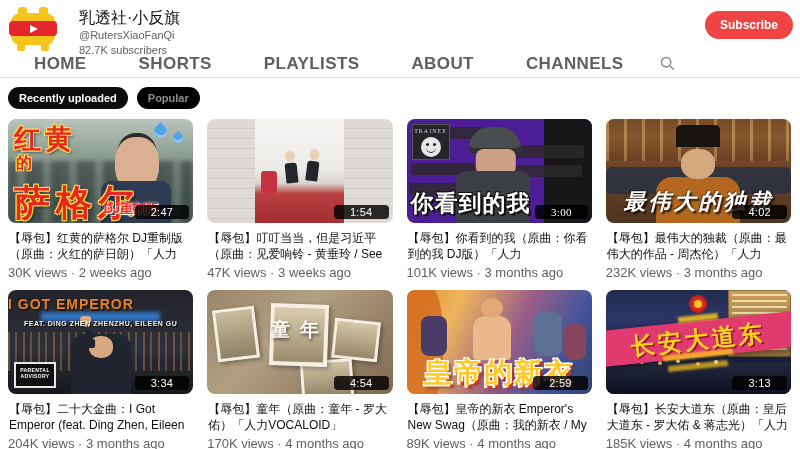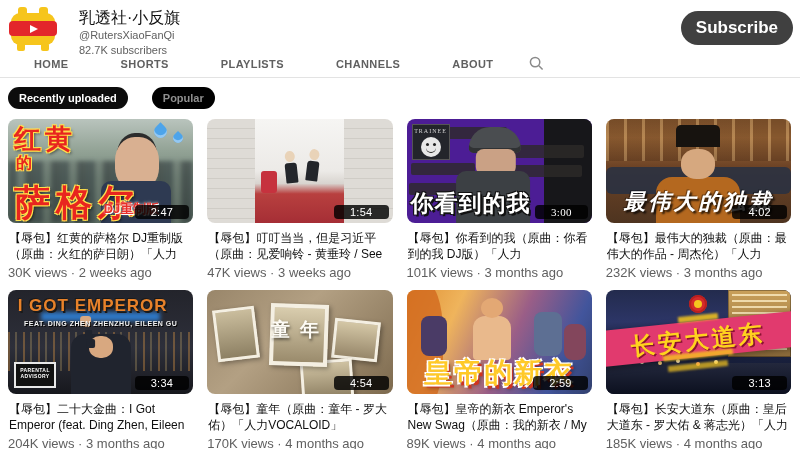--- a/index.html
+++ b/index.html
@@ -13,35 +13,35 @@
   .avatar .ear-l, .avatar .ear-r { position:absolute; top:0; width:9px; height:10px; background:#f6c51c; border-radius:3px; }
   .avatar .ear-l { left:9px; } .avatar .ear-r { right:9px; }
   .avatar .leg-l, .avatar .leg-r { position:absolute; bottom:0; width:8px; height:8px; background:#f6c51c; border-radius:2px; }
   .avatar .leg-l { left:8px; } .avatar .leg-r { right:8px; }
   .avatar .band { position:absolute; left:0; top:14px; width:48px; height:15px; background:#e3262b; border-radius:4px; }
   .avatar .play { position:absolute; left:21px; top:17.5px; width:0; height:0;
     border-left:8px solid #fff; border-top:4.5px solid transparent; border-bottom:4.5px solid transparent; }
   .chan-info { margin-left:22px; padding-top:3px; }
   .chan-name { font-size:16px; font-weight:400; color:#0f0f0f; line-height:20px; }
   .chan-handle, .chan-subs { font-size:11px; color:#606060; line-height:15px; }
-  .subscribe { position:absolute; right:7px; top:11px; background:#404040; color:#fff;
-    border:none; border-radius:18px; padding:7px 15px; font-size:17px; font-weight:700; cursor:pointer;
+  .subscribe { position:absolute; right:7px; top:11px; background:#ef4444; color:#fff;
+    border:none; border-radius:18px; padding:7px 15px; font-size:12px; font-weight:700; cursor:pointer;
     font-family:inherit; }
 
   
   .tabs { display:flex; align-items:stretch; height:28px; border-bottom:1px solid #e3e3e3; padding-left:8px; }
-  .tab { display:flex; align-items:center; padding:0 26px; font-size:11px; font-weight:700;
+  .tab { display:flex; align-items:center; padding:0 26px; font-size:17px; font-weight:700;
     letter-spacing:.4px; color:#606060; cursor:pointer; position:relative;text-align:center; }
   .tab.active { color:#0f0f0f; }
   .tab.active::after { content:""; position:absolute; left:18px; right:18px; bottom:0; height:3px; background:#0f0f0f; }
   .tab-search { display:flex; align-items:center; padding:0 10px; cursor:pointer; }
   .tab-search svg { display:block; }
 
   
-  .chips { display:flex; gap:24px; padding:9px 0 8px 8px; }
+  .chips { display:flex; gap:9px; padding:9px 0 8px 8px; }
   .chip { font-size:11px; font-weight:700; border-radius:14px; padding:5px 11px; cursor:pointer; }
   .chip.sel { background:#0c0c0c; color:#fff; }
   .chip.un  { background:#000000; color:#8f8f8f; }
 
   
   .grid { display:grid; grid-template-columns:repeat(4,1fr); column-gap:14px; row-gap:10px; padding:2px 9px 0 8px; }
   .card { cursor:pointer; }
   .thumb { position:relative; width:100%; height:104px; border-radius:8px; overflow:hidden; background:#ccc; }
   .dur { position:absolute; right:4px; bottom:4px; background:rgba(0,0,0,.82); color:#fff;
     font-size:11px; font-weight:500; padding:1px 16px; border-radius:4px; letter-spacing:.3px; z-index:9; }
@@ -107,21 +107,21 @@
   .t4 .face4 { position:absolute; left:50%; top:30px; transform:translateX(-50%); width:34px; height:30px; background:#d6a87f; border-radius:45%; }
   .t4 .coat { position:absolute; left:50%; top:58px; transform:translateX(-50%); width:84px; height:46px; background:#b4681f; border-radius:16px 16px 0 0; }
   .t4 .txt { position:absolute; left:50%; bottom:6px; transform:translateX(-50%); white-space:nowrap; font-size:22px; font-weight:900; color:#fff; letter-spacing:3px;
     text-shadow:2px 2px 2px rgba(0,0,0,.8), -1px -1px 0 rgba(0,0,0,.4); font-style:italic; }
 
   
   .t5 { background:linear-gradient(180deg,#23242b 0%,#2d2f3a 55%,#17181d 100%); }
   .t5 .sky { position:absolute; left:0; right:0; top:40%; height:38%;
     background:repeating-linear-gradient(90deg,rgba(235,160,70,.35) 0 2px,transparent 2px 7px,rgba(235,200,120,.25) 7px 9px,transparent 9px 15px); filter:blur(.7px); }
   .t5 .ghost { position:absolute; left:18%; top:22px; width:64%; height:9px; background:#2f7fd4; filter:blur(2px); opacity:.9; }
-  .t5 .ttl { position:absolute; left:0; right:16px; top:6px; text-align:center; font-size:17px; font-weight:900; color:#e8822a; letter-spacing:1px;
+  .t5 .ttl { position:absolute; left:0; right:16px; top:6px; text-align:left; font-size:14px; font-weight:900; color:#e8822a; letter-spacing:1px;
     text-shadow:1.5px 1.5px 0 #1a1a1a,-1px -1px 0 #1a1a1a; }
   .t5 .sub { position:absolute; left:0; right:0; top:30px; text-align:center; font-size:7px; font-weight:800; color:#f2f2f2; letter-spacing:.5px;
     text-shadow:1px 1px 0 #000; }
   .t5 .fig5 { position:absolute; left:50%; top:44px; transform:translateX(-50%); width:60px; height:60px; background:#20242e; border-radius:14px 14px 0 0; }
   .t5 .head5 { position:absolute; left:50%; top:46px; transform:translateX(-50%); width:24px; height:22px; background:#d8a880; border-radius:45%; }
   .t5 .fist { position:absolute; left:50%; top:26px; transform:translateX(-190%); width:11px; height:11px; background:#d8a880; border-radius:3px; box-shadow:3px 12px 0 -2px #20242e,5px 22px 0 -1px #20242e; }
   .t5 .adv { position:absolute; left:6px; bottom:6px; width:42px; height:26px; background:#111; border:2px solid #e8e8e8;
     color:#fff; font-size:5px; font-weight:800; text-align:center; line-height:6px; padding-top:3px; letter-spacing:.4px; }
 
   
@@ -180,22 +180,22 @@
     <div class="chan-handle">@RutersXiaoFanQi</div>
     <div class="chan-subs">82.7K subscribers</div>
   </div>
   <button class="subscribe">Subscribe</button>
 </div>
 
 <div class="tabs">
   <div class="tab">HOME</div>
   <div class="tab">SHORTS</div>
   <div class="tab">PLAYLISTS</div>
+  <div class="tab">ABOUT</div>
   <div class="tab">CHANNELS</div>
-  <div class="tab">ABOUT</div>
   <div class="tab-search">
     <span>
       <svg width="15" height="15" viewBox="0 0 16 16">
           <circle cx="6.5" cy="6.5" r="5" fill="none" stroke="#8a8a8a" stroke-width="1.6"></circle>
           <line x1="10.5" y1="10.5" x2="14.5" y2="14.5" stroke="#8a8a8a" stroke-width="1.6"></line>
         </svg>
     </span>
   </div>
 </div>
 

